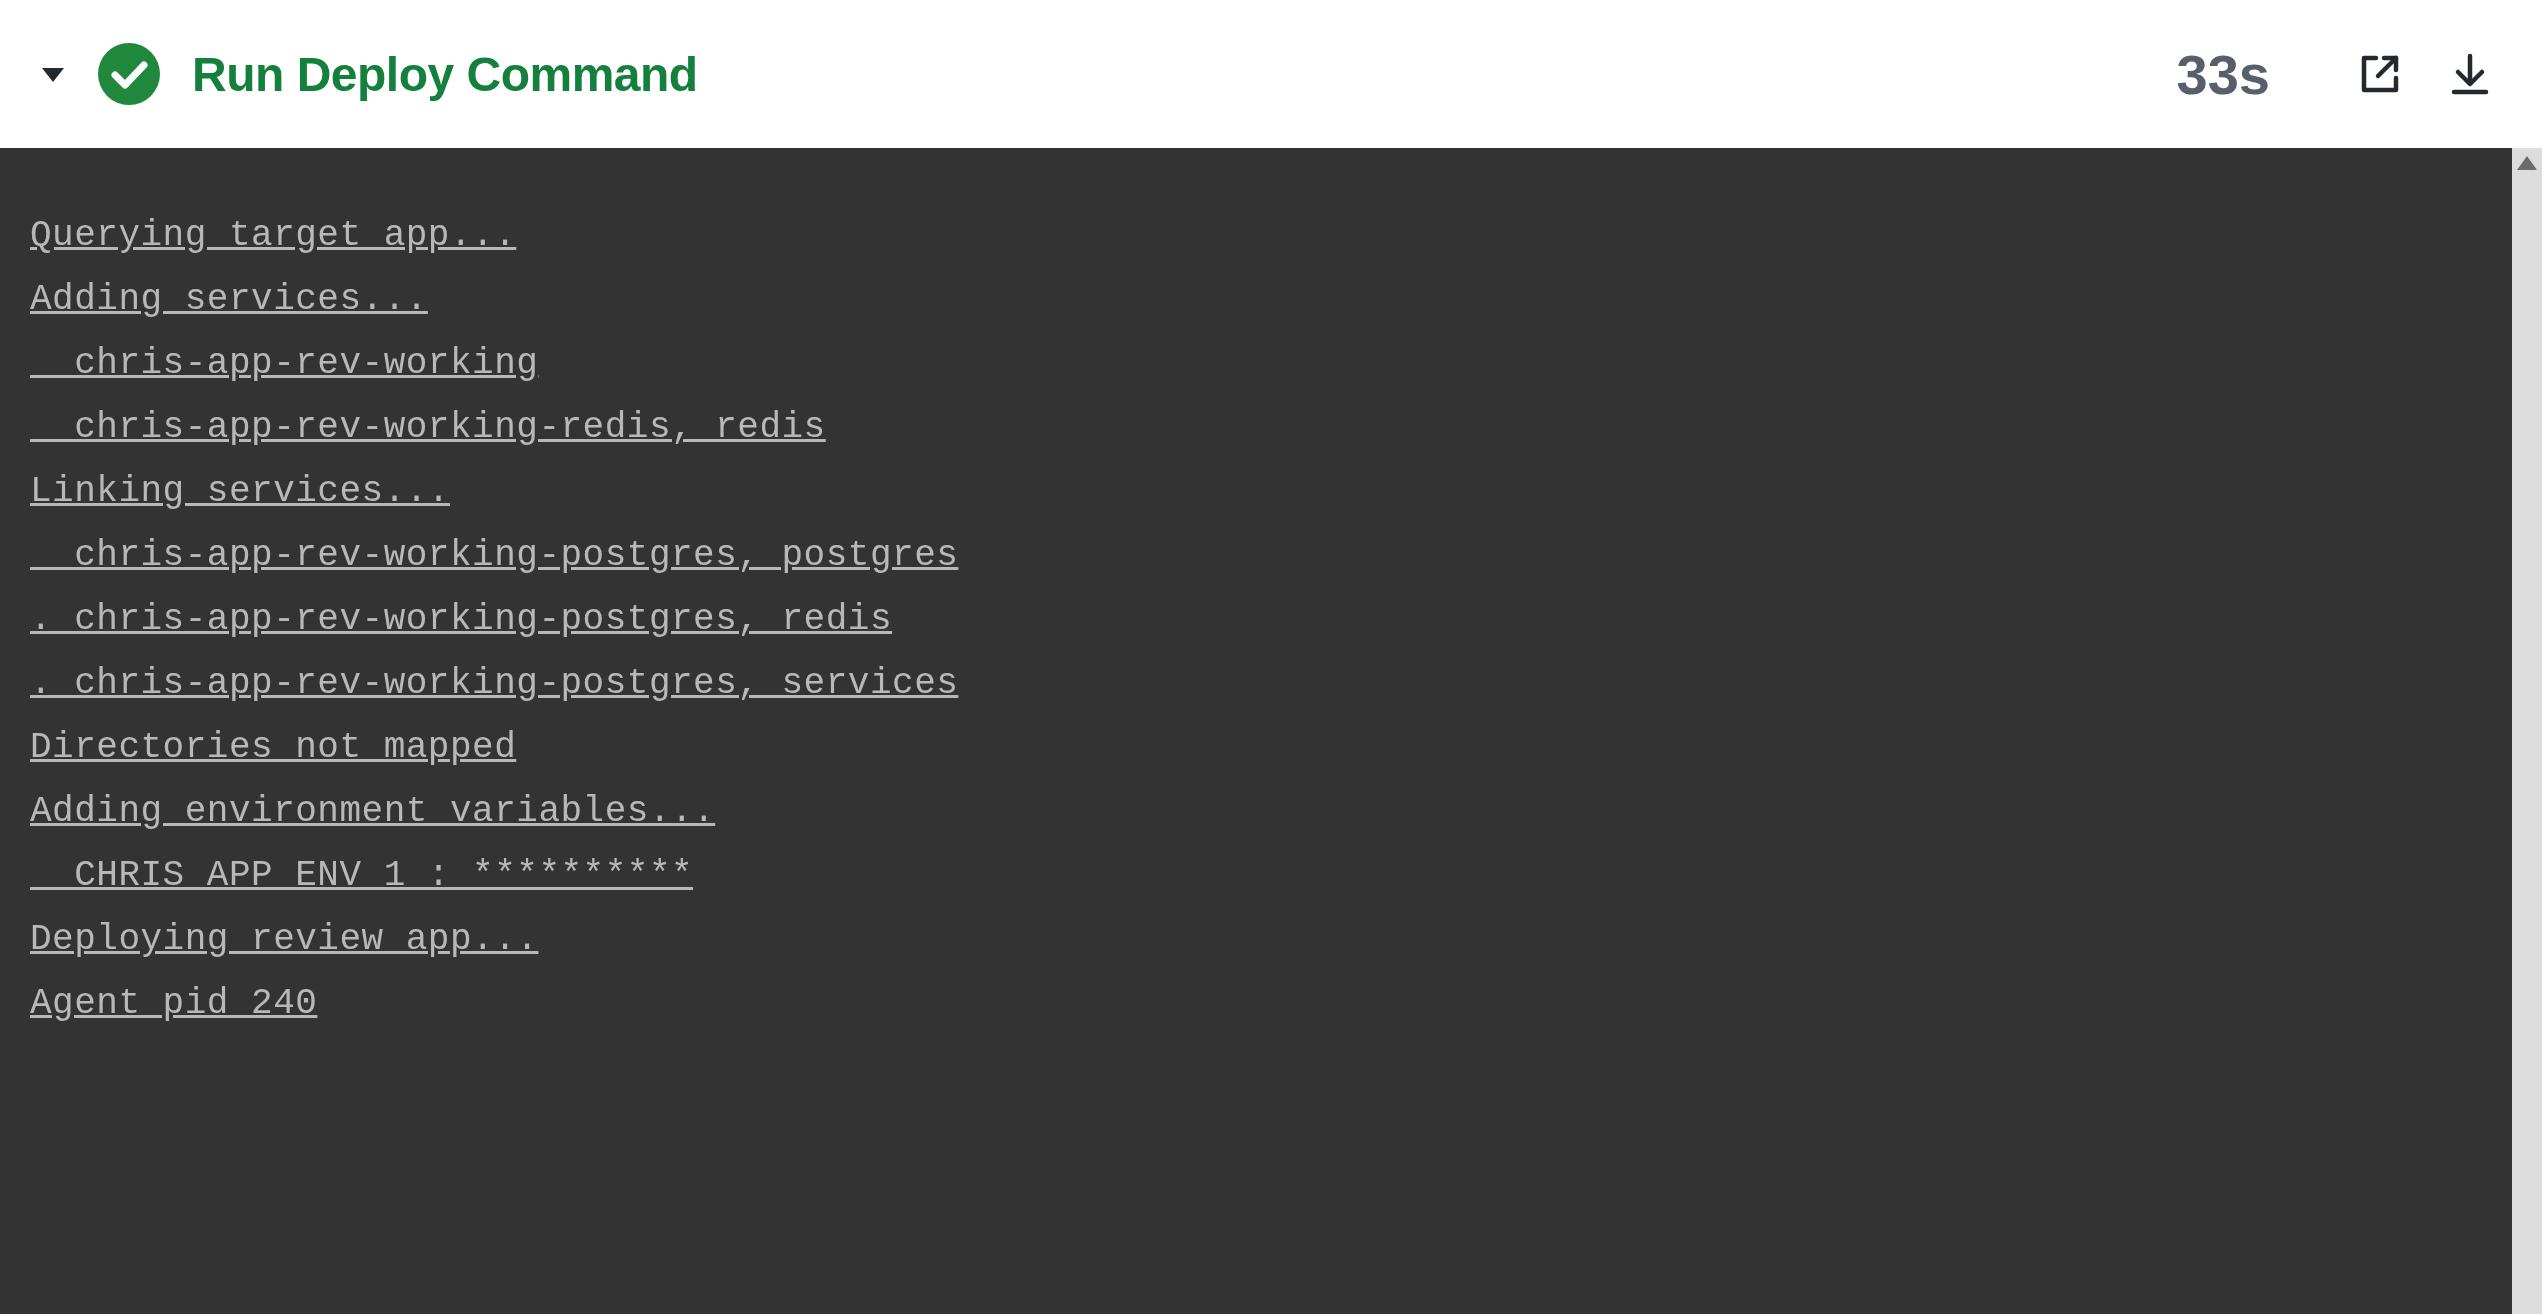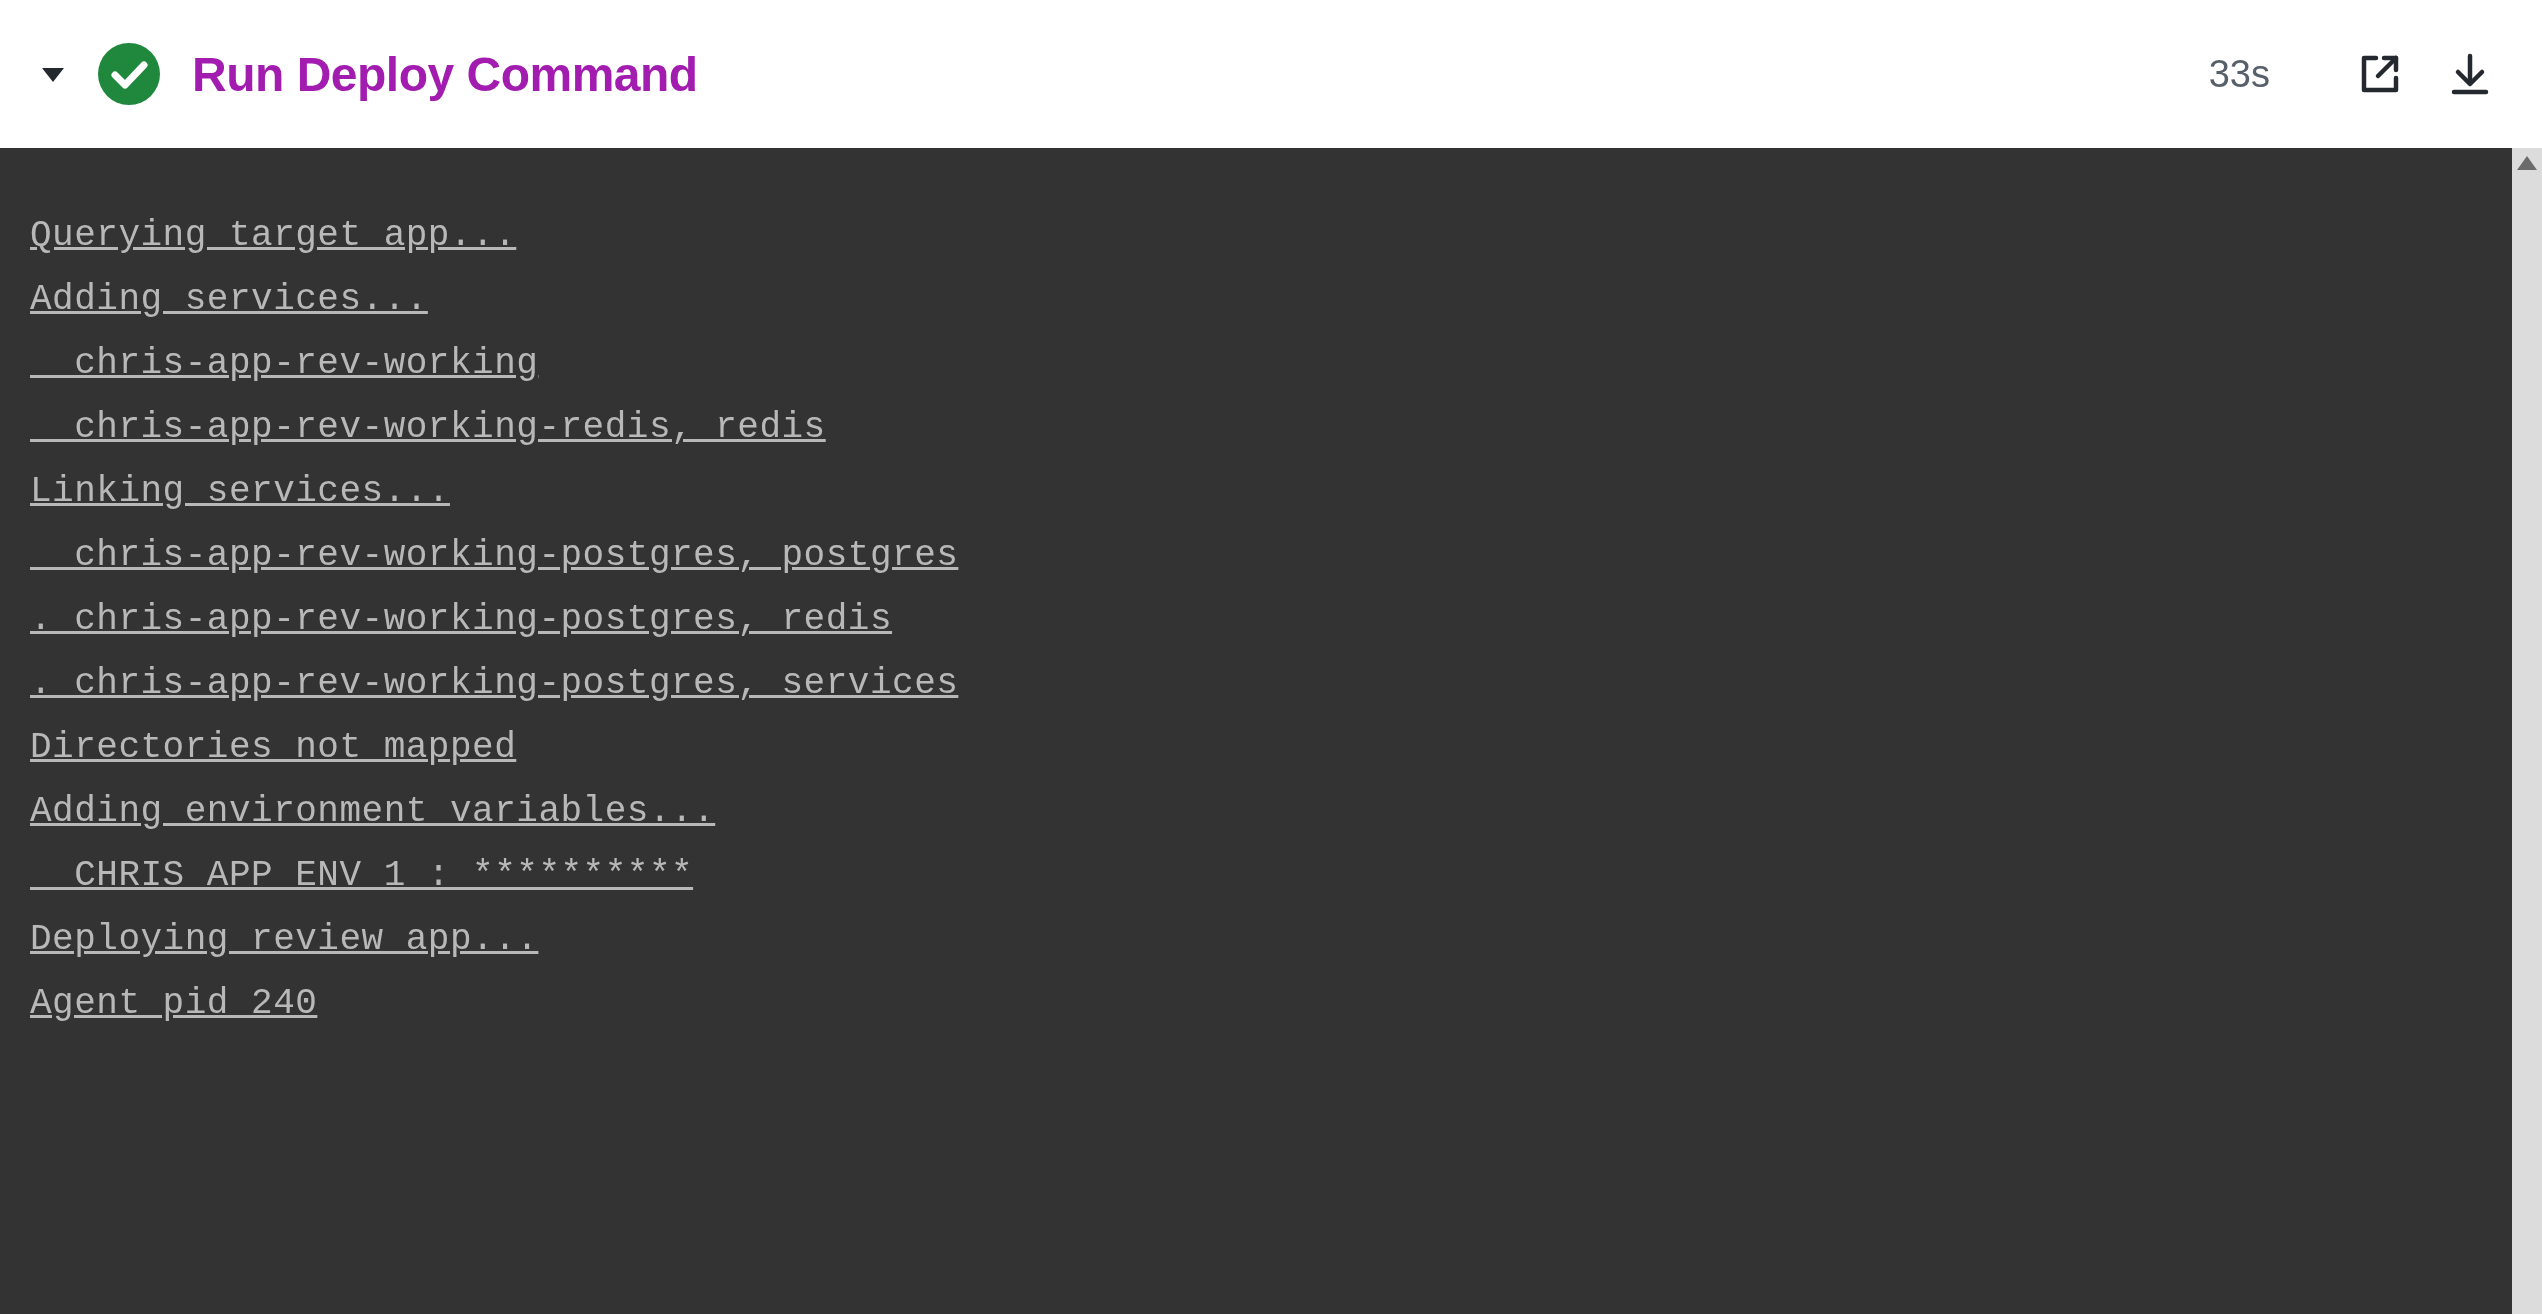--- a/index.html
+++ b/index.html
@@ -42,28 +42,28 @@
     height: 62px;
     margin-right: 32px;
     display: flex;
     align-items: center;
     justify-content: center;
   }
   .status-icon svg { width: 62px; height: 62px; }
   .title {
     font-size: 48px;
     font-weight: 700;
-    color: #a21caf;
+    color: #15803d;
     letter-spacing: -0.5px;
     flex: 0 0 auto;
   }
   .spacer { flex: 1; }
   .duration {
-    font-size: 38px;
-    font-weight: 400;
+    font-size: 56px;
+    font-weight: 700;
     color: #57606a;
     margin-right: 48px;
   }
   .action-icon {
     width: 56px;
     height: 56px;
     display: flex;
     align-items: center;
     justify-content: center;
     cursor: pointer;

